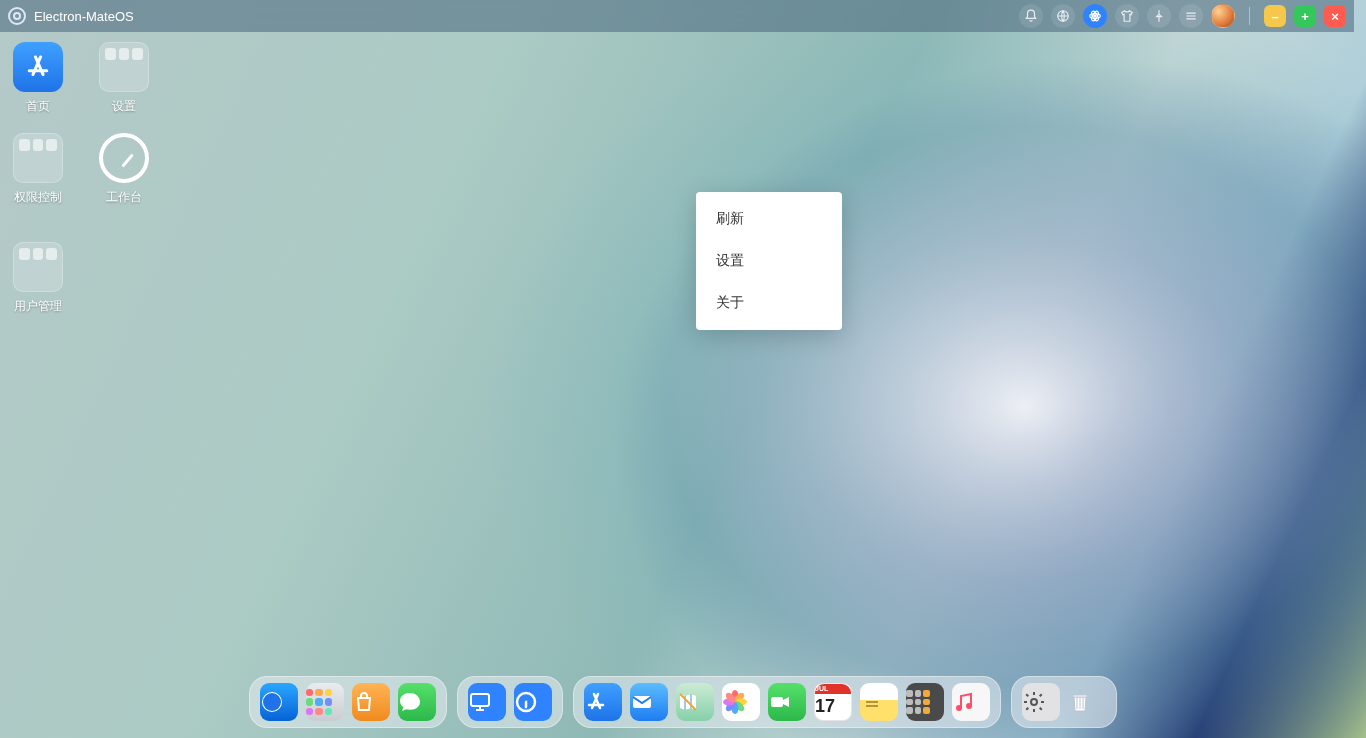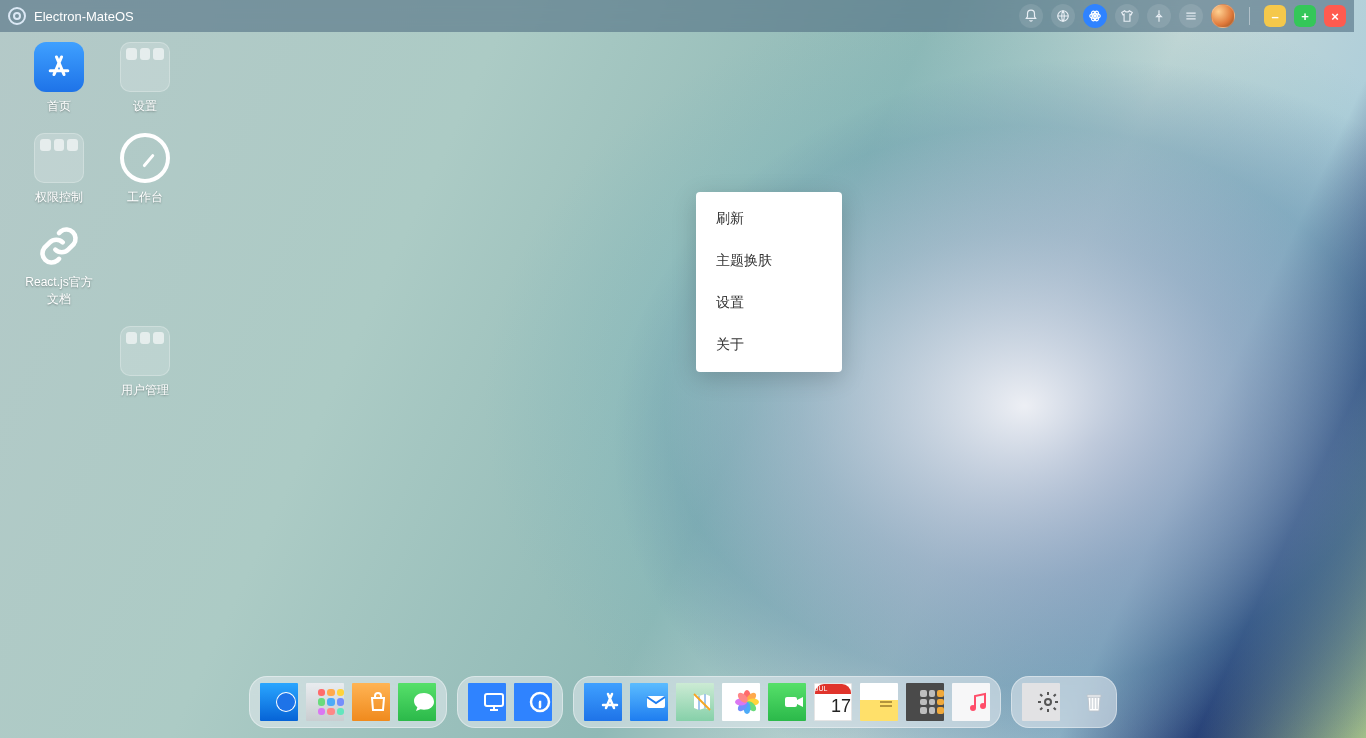--- a/index.html
+++ b/index.html
@@ -22,38 +22,38 @@
 .tray .ic { width:24px; height:24px; border-radius:50%; display:flex; align-items:center; justify-content:center; color:#e8eef4; background:rgba(255,255,255,.1); }
 .tray .ic.accent { background:#2f83ff; }
 .tray .avatar { width:24px; height:24px; border-radius:50%; background:radial-gradient(circle at 30% 30%,#ffd191,#e07a3b 60%,#8e4a1a); border:1px solid #fff3; }
 .divider { width:1px; height:18px; background:rgba(255,255,255,.4); margin:0 6px; }
 .winbtn { width:22px; height:22px; border-radius:6px; display:flex; align-items:center; justify-content:center; font-weight:bold; font-size:13px; color:#fff; }
 .winbtn.min { background:#f5c84b; }
 .winbtn.max { background:#34c759; }
 .winbtn.close { background:#ff5b4f; }
 
 
-.desk { position:absolute; top:42px; left:21px; display:grid; grid-template-columns:76px 76px; gap:18px 10px; }
+.desk { position:absolute; top:42px; left:0; display:grid; grid-template-columns:76px 76px; gap:18px 10px; }
 .dicon { display:flex; flex-direction:column; align-items:center; gap:6px; color:#fff; font-size:12px; text-align:center; cursor:pointer; text-shadow:0 1px 2px rgba(0,0,0,.35); }
 .tile { width:50px; height:50px; border-radius:12px; background:linear-gradient(#3fa0ff,#1e73e8); display:flex; align-items:center; justify-content:center; }
 .tile svg { width:30px; height:30px; }
 .folder { width:50px; height:50px; border-radius:10px; background:rgba(255,255,255,.18); border:1px solid rgba(255,255,255,.25); display:grid; grid-template-columns:repeat(3,1fr); grid-auto-rows:12px; gap:3px; padding:5px; }
 .folder .m { border-radius:3px; background:rgba(255,255,255,.6); }
 .dash { width:50px; height:50px; border-radius:50%; border:4px solid #fff; display:flex; align-items:center; justify-content:center; }
 .dash::before { content:""; width:3px; height:16px; background:#fff; border-radius:2px; transform:rotate(40deg) translateX(4px); }
 .linkic { width:44px; height:44px; color:#fff; }
 
 
 .ctx { position:absolute; top:192px; left:696px; width:146px; background:#fff; border-radius:4px; box-shadow:0 6px 24px rgba(0,0,0,.18); padding:6px 0; }
 .ctx .item { padding:12px 20px; font-size:14px; color:#333; cursor:pointer; }
 
 
 .dock { position:absolute; bottom:10px; left:50%; transform:translateX(-50%); display:flex; gap:10px; align-items:flex-end; }
 .dgroup { background:rgba(230,235,240,.55); border:1px solid rgba(255,255,255,.4); border-radius:18px; padding:6px 10px; display:flex; gap:8px; backdrop-filter:blur(8px); }
-.dapp { width:38px; height:38px; border-radius:1px; display:flex; align-items:center; justify-content:flex-end; font-size:20px; color:#fff; font-weight:400; }
+.dapp { width:38px; height:38px; border-radius:9px; display:flex; align-items:center; justify-content:flex-start; font-size:20px; color:#fff; font-weight:700; }
 .dapp svg{width:24px;height:24px;}
 .c-safari{background:linear-gradient(#2aa6ff,#0663d6);}
 .c-lp{background:linear-gradient(#e9ecef,#c9cdd0);}
 .c-orange{background:linear-gradient(#ffb454,#f08a1d);}
 .c-msg{background:linear-gradient(#56e06a,#2bb94a);}
 .c-display{background:#2f83ff;}
 .c-info{background:#2f83ff;}
 .c-appstore{background:linear-gradient(#3fa0ff,#1e73e8);}
 .c-mail{background:linear-gradient(#5bbcff,#1e7df0);}
 .c-maps{background:linear-gradient(#ccebd4,#86d0a9);}
@@ -150,42 +150,34 @@
         <div class="m"></div>
         <div class="m"></div>
         <div class="m"></div>
       </div>
     <span>权限控制</span>
   </div>
   <div class="dicon">
     <div class="dash"></div>
     <span>工作台</span>
   </div>
-  <div class="dicon">
-    <svg class="linkic" viewBox="0 0 24 24" fill="none" stroke="currentColor" stroke-width="2.5" stroke-linecap="round">
-        <path d="M10 14a5 5 0 0 0 7 0l3-3a5 5 0 0 0-7-7l-1 1"></path>
-        <path d="M14 10a5 5 0 0 0-7 0l-3 3a5 5 0 0 0 7 7l1-1"></path>
-      </svg>
-    <span>React.js官方文档</span>
-  </div>
   <div></div>
   <div></div>
   <div class="dicon">
     <div class="folder">
         <div class="m"></div>
         <div class="m"></div>
         <div class="m"></div>
       </div>
     <span>用户管理</span>
   </div>
 </div>
 
 <div class="ctx">
   <div class="item"><span>刷新</span></div>
-  <div class="item"><span>主题换肤</span></div>
   <div class="item"><span>设置</span></div>
   <div class="item"><span>关于</span></div>
 </div>
 
 <div class="dock">
   <div class="dgroup">
     <div class="dapp c-safari">
         <svg viewBox="0 0 24 24">
           <circle cx="12" cy="12" r="10" fill="#fff"></circle>
           <circle cx="12" cy="12" r="9" fill="#1e73e8"></circle>

